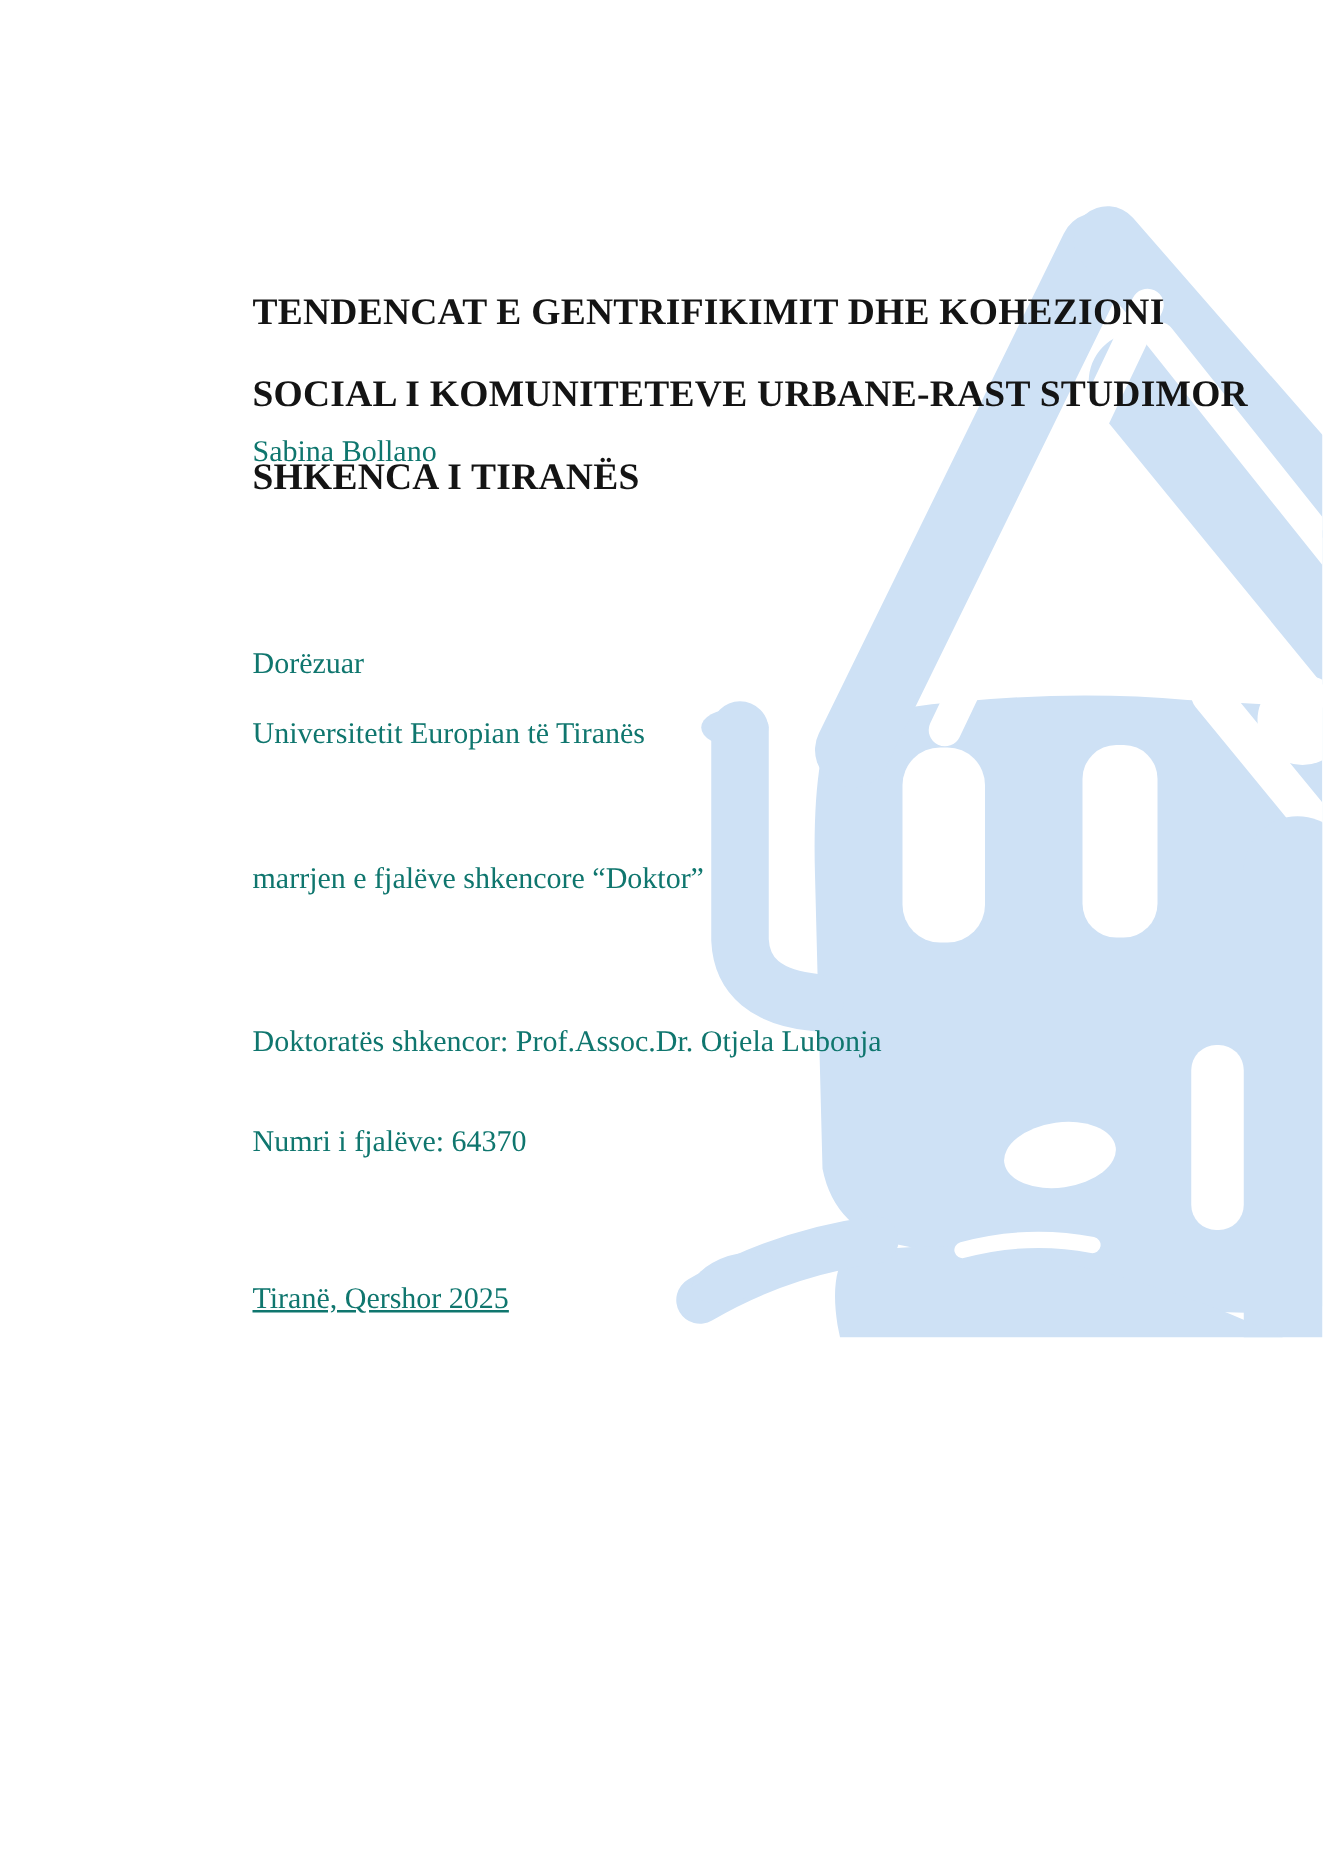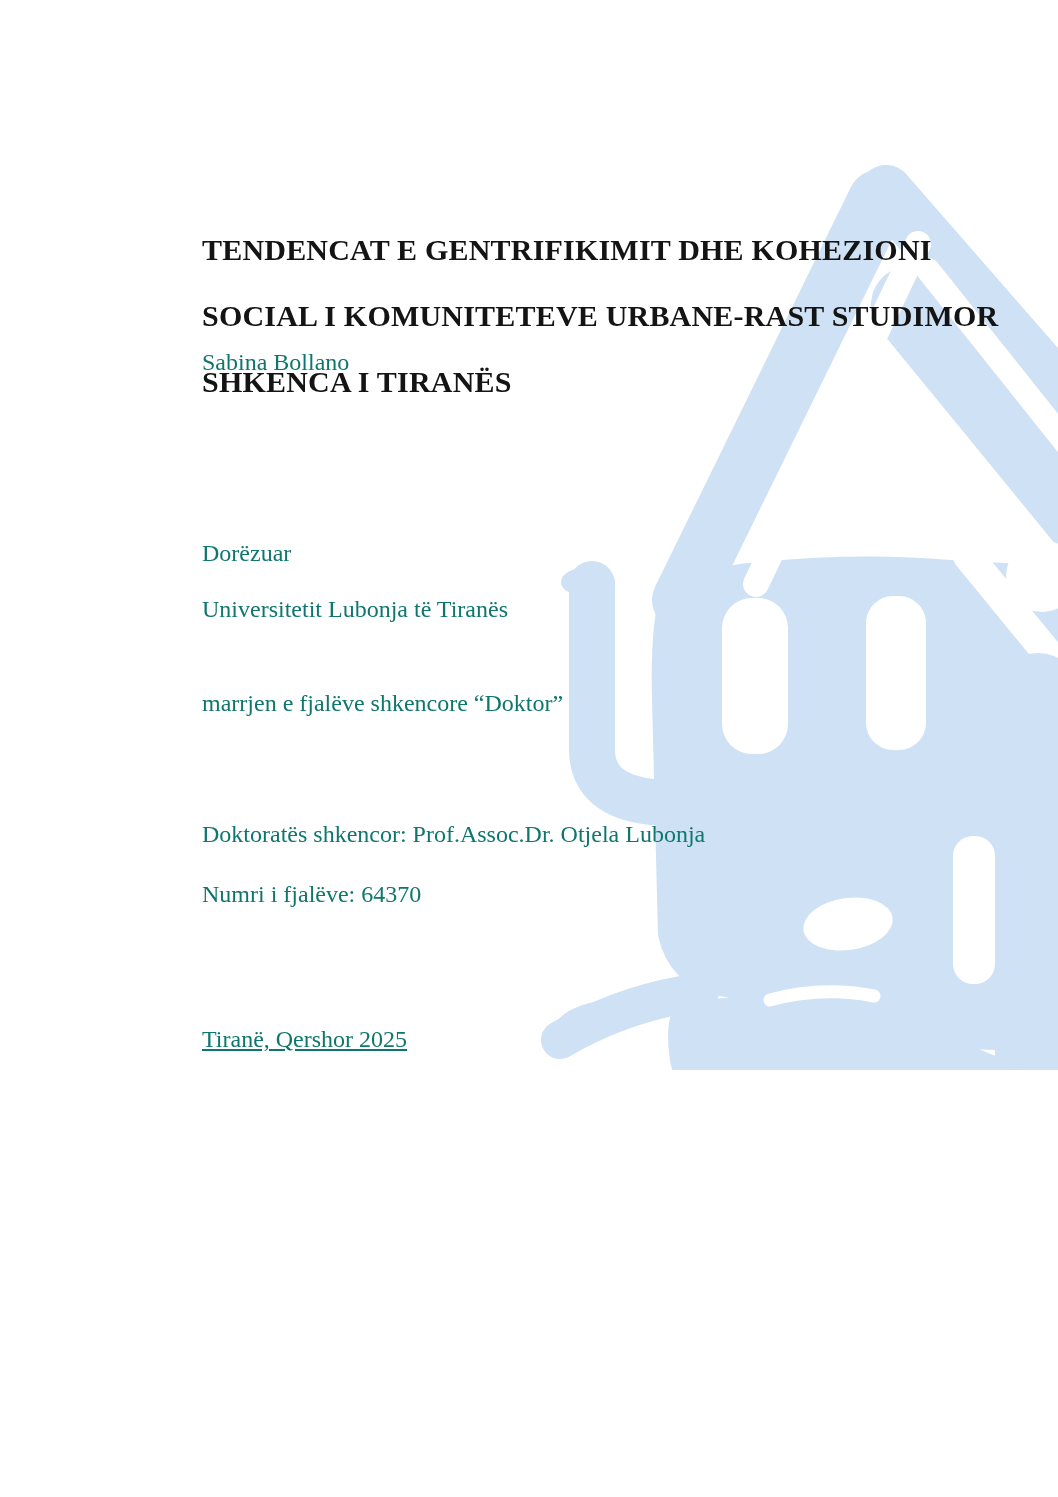--- a/index.html
+++ b/index.html
@@ -39,24 +39,24 @@
     line-height: 33px;
     letter-spacing: 0.2px;
     color: #141414;
   }
   .body-text {
     font-size: 24px;
     line-height: 28px;
     color: #0f766e;
   }
   .author      { top: 348px; }
-  .submission  { top: 511px; }
+  .submission  { top: 489px; }
   .degree      { top: 661px; width: 780px; }
   .supervisor  { top: 820px; }
-  .wordcount   { top: 880px; }
+  .wordcount   { top: 900px; }
   .placedate   { top: 1025px; text-decoration: underline; }
   .bold-inline { font-weight: bold; }
 </style>
 </head>
 <body style="background: rgb(255, 255, 255);">
 
 <div class="page">
 
   <svg class="watermark" viewBox="0 0 1058 1497" width="1058" height="1497" aria-hidden="true" style="color: rgb(206, 225, 245);">
     <g>
@@ -98,21 +98,21 @@
     <div class="tblock title">
       <div>TENDENCAT E GENTRIFIKIMIT DHE KOHEZIONI</div>
       <div>SOCIAL I KOMUNITETEVE URBANE-RAST STUDIMOR</div>
       <div>SHKENCA I TIRANËS</div>
     </div>
 
     <div class="tblock body-text author">Sabina Bollano</div>
 
     <div class="tblock body-text submission">
       <div>Dorëzuar</div>
-      <div>Universitetit Lubonja të Tiranës</div>
+      <div>Universitetit Europian të Tiranës</div>
     </div>
 
     <div class="tblock body-text degree">
       <div>marrjen e fjalëve shkencore “Doktor”</div>
     </div>
 
     <div class="tblock body-text supervisor">Doktoratës shkencor: Prof.Assoc.Dr. Otjela Lubonja</div>
 
     <div class="tblock body-text wordcount">Numri i fjalëve: 64370</div>
 

